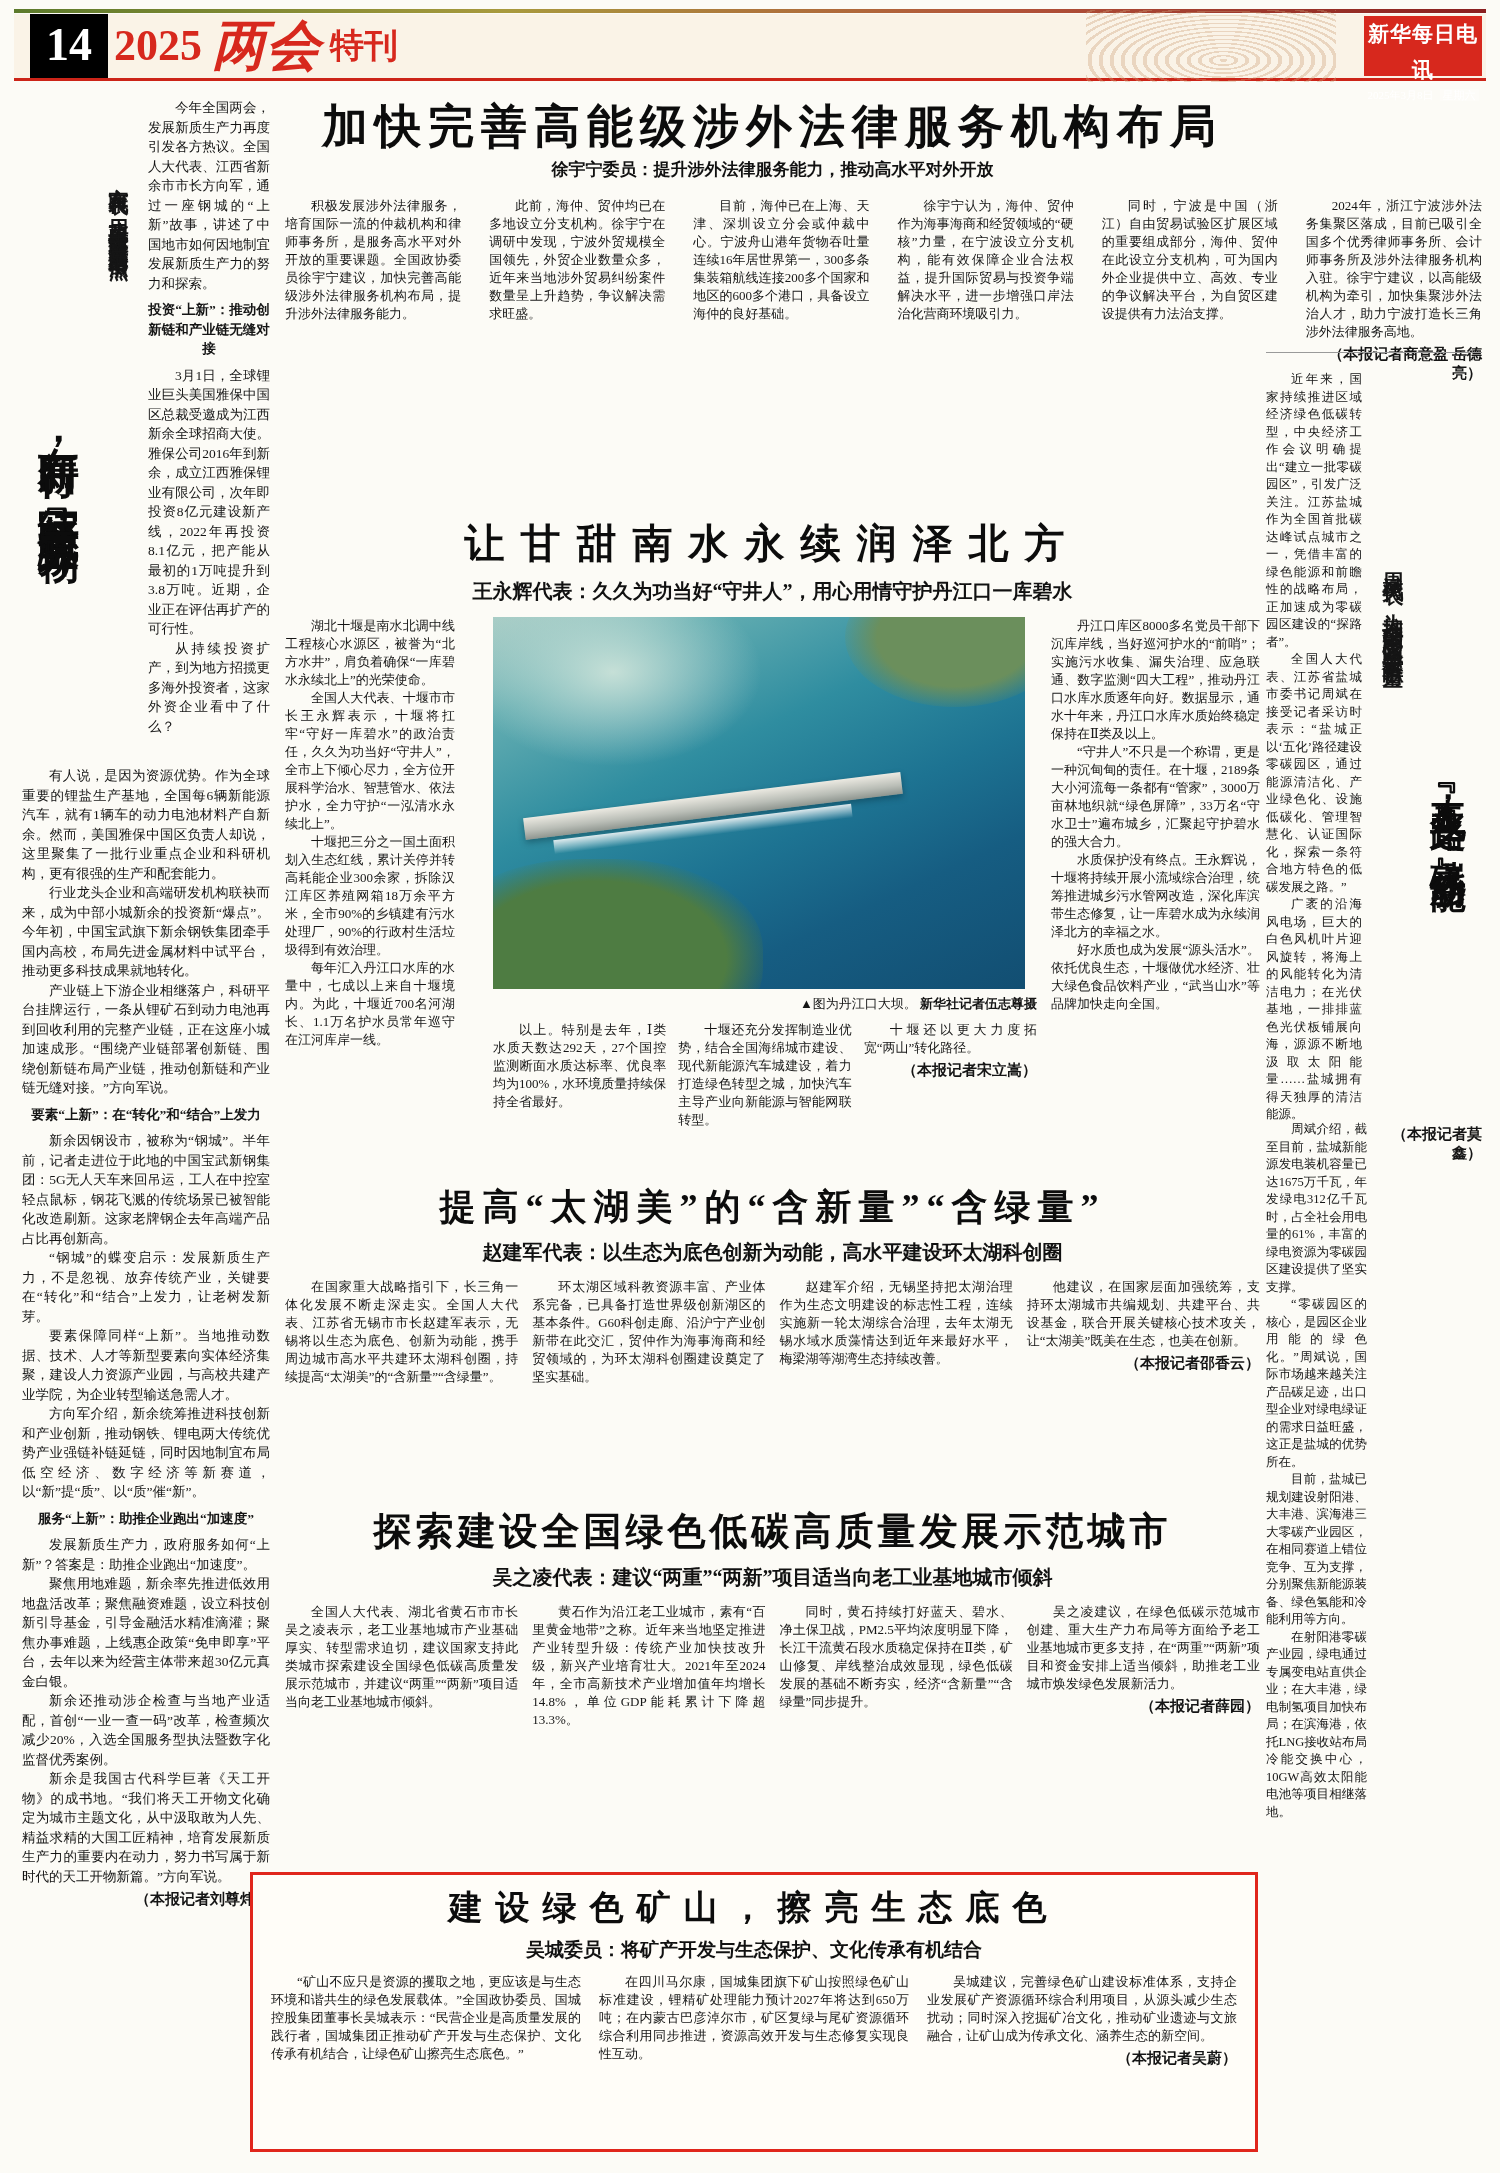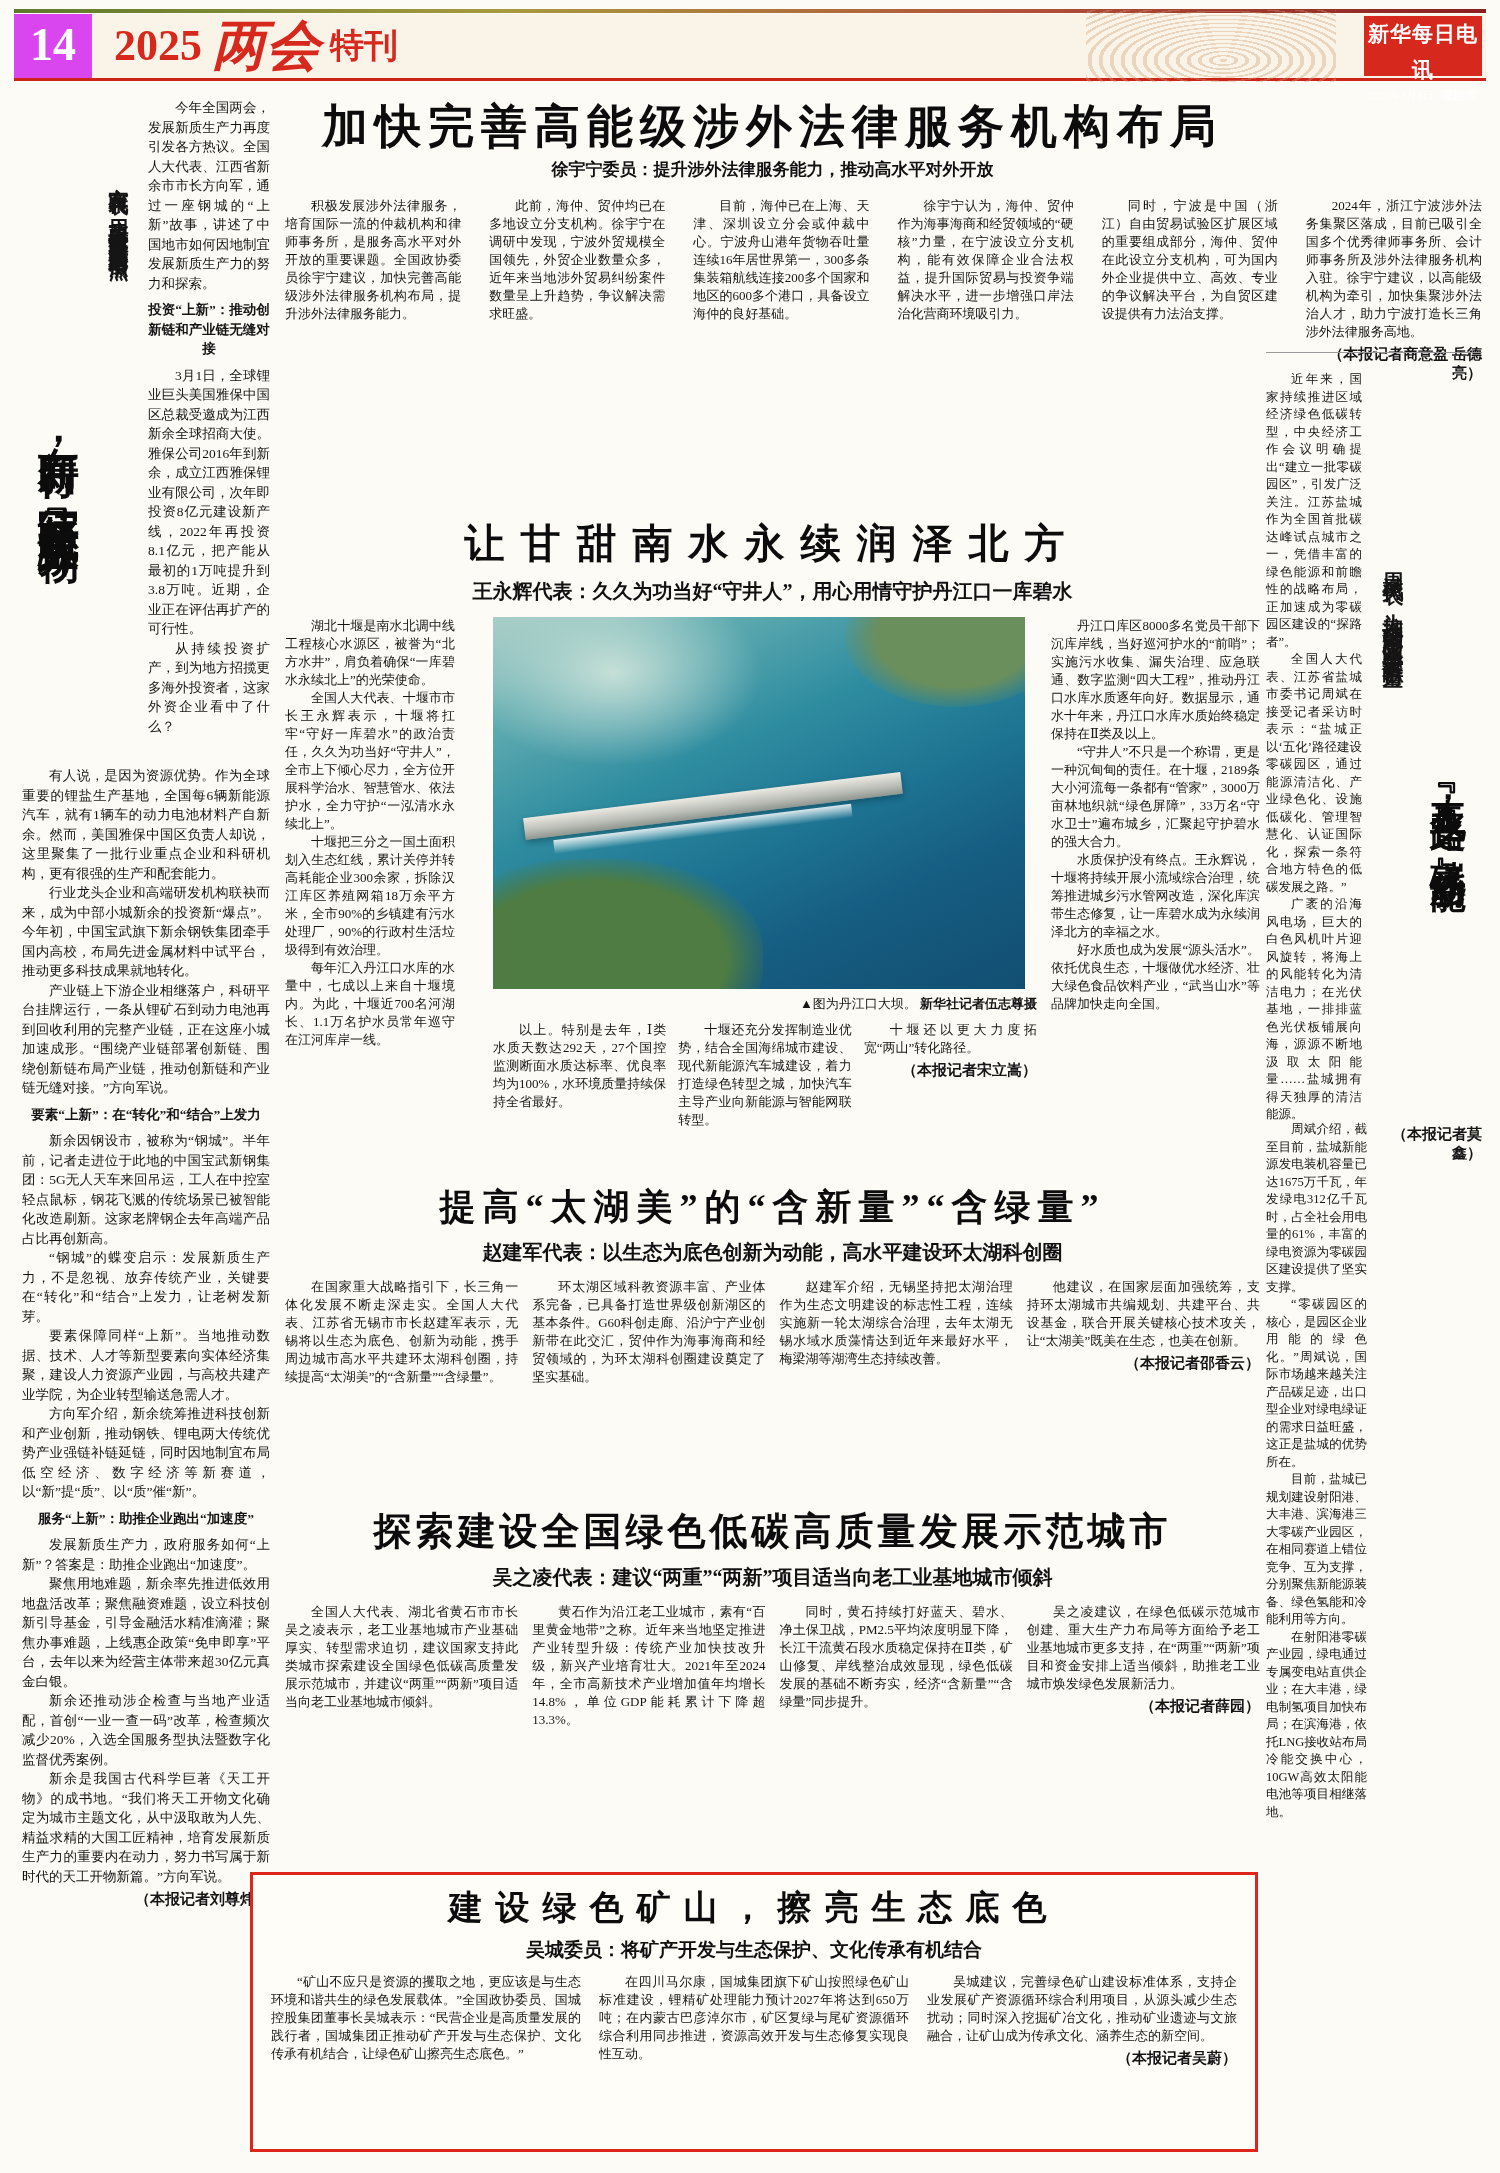--- a/index.html
+++ b/index.html
@@ -3,21 +3,21 @@
 <meta charset="utf-8">
 <style>
   html,body{margin:0;padding:0;background:#e9e6df;}
   #page{position:relative;width:1500px;height:2173px;margin:0 auto;background:#fcfbf6;overflow:hidden;
         font-family:"Liberation Serif","DejaVu Serif",serif;color:#151515;}
   
   #banner-strip{position:absolute;left:14px;top:9px;width:1472px;height:4px;
       background:linear-gradient(90deg,#5c7a2b,#a89a3e,#b3543a,#8a1f1f);}
   #banner{position:absolute;left:14px;top:14px;width:1472px;height:64px;background:#faf3e7;
       border-bottom:3px solid #cc2418;}
-  .page-num{position:absolute;left:0;top:0;width:78px;height:64px;background:#d946ef;color:#fff;
+  .page-num{position:absolute;left:16px;top:0;width:78px;height:64px;background:#000000;color:#fff;
       font-size:46px;font-weight:800;text-align:center;line-height:62px;}
   .edition{position:absolute;left:100px;top:0;height:48px;white-space:nowrap;}
   .edition .yr{color:#d7281d;font-size:44px;font-weight:800;vertical-align:middle;line-height:64px;}
   .edition .lianghui{color:#d7281d;font-size:54px;font-weight:900;font-style:italic;margin:0 6px;vertical-align:middle;line-height:64px;}
   .edition .tekan{color:#d7281d;font-size:34px;font-weight:800;vertical-align:middle;line-height:64px;}
   .swirl{position:absolute;right:150px;top:-4px;width:250px;height:72px;opacity:.8;
       background:repeating-radial-gradient(ellipse at 55% 70%, rgba(205,160,120,.45) 0 4px, rgba(250,243,231,0) 4px 11px);}
   .masthead-box{position:absolute;right:4px;top:2px;width:118px;height:60px;background:#d7281d;color:#fff;text-align:center;}
   .masthead{font-size:21px;font-weight:800;line-height:36px;letter-spacing:1px;}
   .date-line{font-size:11px;line-height:14px;}

